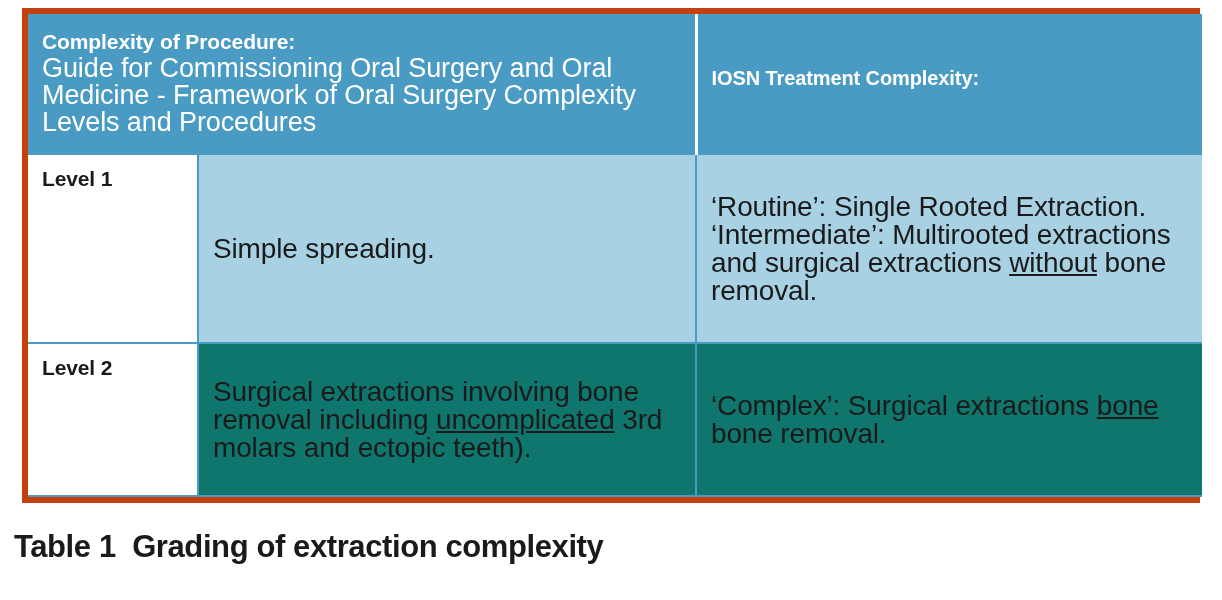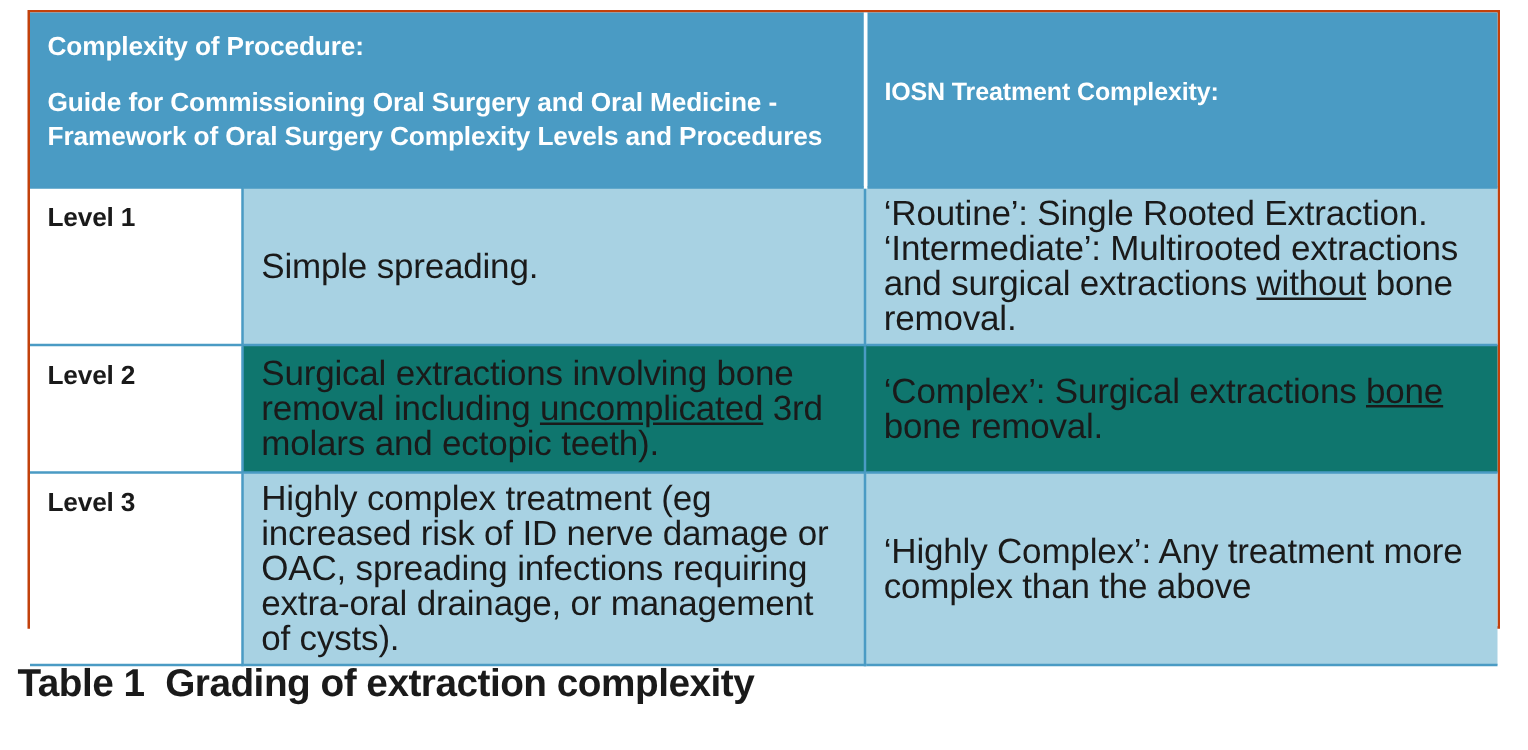--- a/index.html
+++ b/index.html
@@ -11,21 +11,21 @@
     overflow:hidden;
   }
   .page{position:relative;width:1222px;height:600px;}
 
   
   .table-wrap{
     position:absolute;
     left:22px; top:8px;
     width:1178px; height:495px;
     box-sizing:border-box;
-    border:2px solid #c2410c;
+    border:6px solid #c2410c;
     background:#ffffff;
   }
   table.grading{
     border-collapse:collapse;
     table-layout:fixed;
     width:100%;
     height:100%;
   }
   table.grading col.c1{width:170px;}
   table.grading col.c2{width:498px;}
@@ -44,25 +44,24 @@
   }
   th.head-left{border-right:3px solid #ffffff;}
   th.head-right{vertical-align:middle;padding-top:0;}
   .head-title{
     font-size:21px;
     font-weight:bold;
     line-height:27px;
     letter-spacing:-0.1px;
   }
   .head-sub{
-    font-size:21px;
-    font-weight:bold;
+    font-size:27px;
+    font-weight:normal;
     line-height:27px;
     letter-spacing:-0.1px;
-    margin-top:18px;
   }
   .head-right-title{
     font-size:20px;
     font-weight:bold;
     line-height:27px;
     letter-spacing:-0.1px;
   }
 
   
   td.cell{
@@ -133,24 +132,19 @@
         <tr class="body-row r1">
           <td class="cell level-cell">Level 1</td>
           <td class="cell desc-top bg-blue">Simple spreading.</td>
           <td class="cell right-cell bg-blue">‘Routine’: Single Rooted Extraction. ‘Intermediate’: Multirooted extractions and surgical extractions <span class="u">without</span> bone removal.</td>
         </tr>
         <tr class="body-row r2">
           <td class="cell level-cell">Level 2</td>
           <td class="cell desc-top bg-white">Surgical extractions involving bone removal including <span class="u">uncomplicated</span> 3rd molars and ectopic teeth).</td>
           <td class="cell right-cell bg-white">‘Complex’: Surgical extractions <span class="u">bone</span> bone removal.</td>
         </tr>
-        <tr class="body-row r3">
-          <td class="cell level-cell">Level 3</td>
-          <td class="cell desc-top bg-blue">Highly complex treatment (eg increased risk of ID nerve damage or OAC, spreading infections requiring extra-oral drainage, or management of cysts).</td>
-          <td class="cell right-cell bg-blue">‘Highly Complex’: Any treatment more complex than the above</td>
-        </tr>
       </tbody>
     </table>
   </div>
 
   <div class="caption">Table 1  Grading of extraction complexity</div>
 
 </div>
 
 </body></html>

